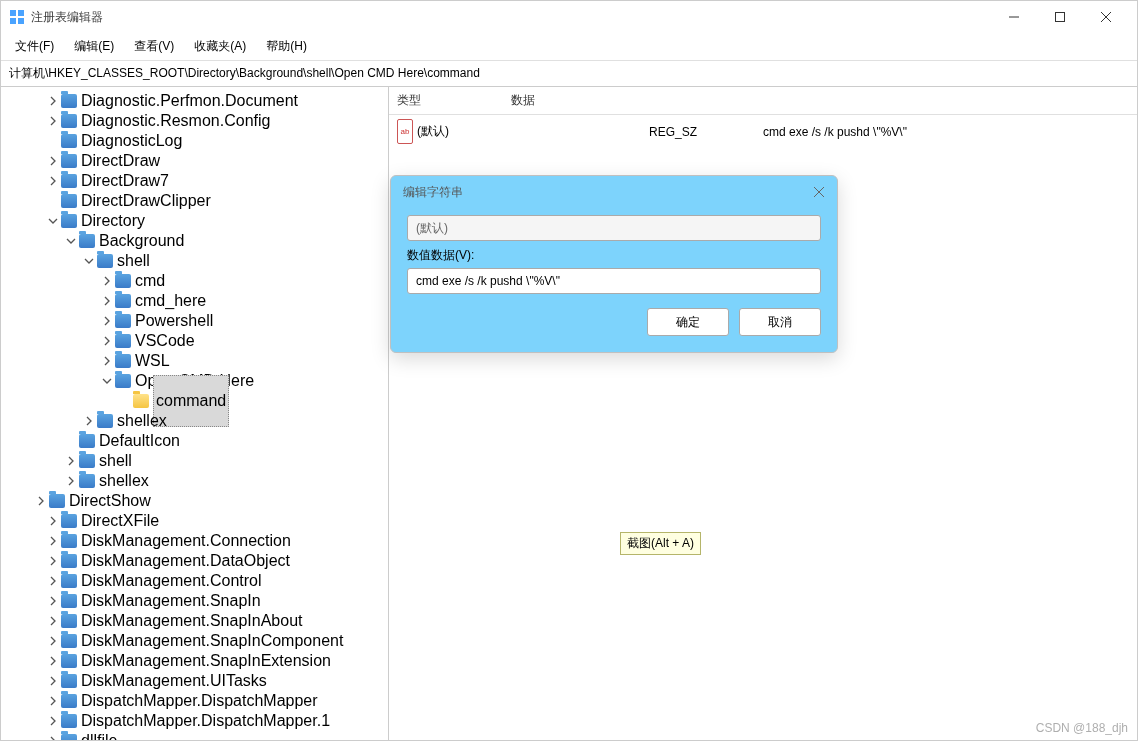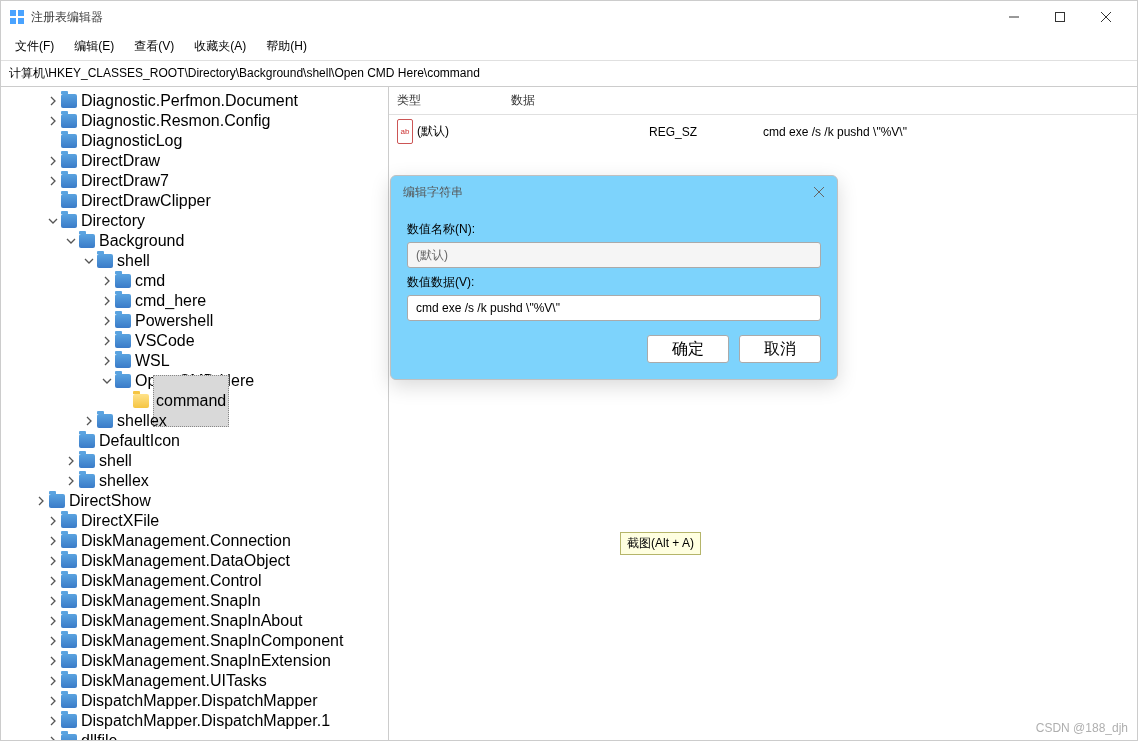--- a/index.html
+++ b/index.html
@@ -134,21 +134,21 @@
 .dlg-input {
   width: 100%; padding: 5px 8px;
   border: 1px solid #aaa; border-radius: 3px;
   font-size: 12px;
   font-family: inherit;
 }
 .dlg-input[readonly] { background: #f5f5f5; color: #666; }
 .dlg-buttons { display: flex; justify-content: flex-end; gap: 10px; margin-top: 14px; }
 .dlg-btn {
   width: 82px; height: 28px; border: 1px solid #aaa; border-radius: 3px;
-  background: #fff; cursor: pointer; font-size: 16px;
+  background: #fff; cursor: pointer; font-size: 12px;
 }
 
 .tooltip-badge {
   position: absolute;
   left: 620px; top: 532px;
   background: #ffffe1;
   border: 1px solid #b5b56a;
   padding: 2px 6px;
   font-size: 12px;
   z-index: 5;
@@ -510,21 +510,20 @@
   <div class="dlg-title">
     <span>编辑字符串</span>
     <span class="dlg-close">
       <svg width="12" height="12">
           <line x1="1" y1="1" x2="11" y2="11" stroke="#666"></line>
           <line x1="11" y1="1" x2="1" y2="11" stroke="#666"></line>
         </svg>
     </span>
   </div>
   <div class="dlg-body">
-    <div class="dlg-label">数值名称(N):</div>
     <input class="dlg-input" readonly="" value="(默认)" style="">
     <div class="dlg-label">数值数据(V):</div>
     <input class="dlg-input" value="cmd exe /s /k pushd \&quot;%V\&quot;" style="">
     <div class="dlg-buttons">
       <button class="dlg-btn">确定</button>
       <button class="dlg-btn">取消</button>
     </div>
   </div>
 </div>
 

